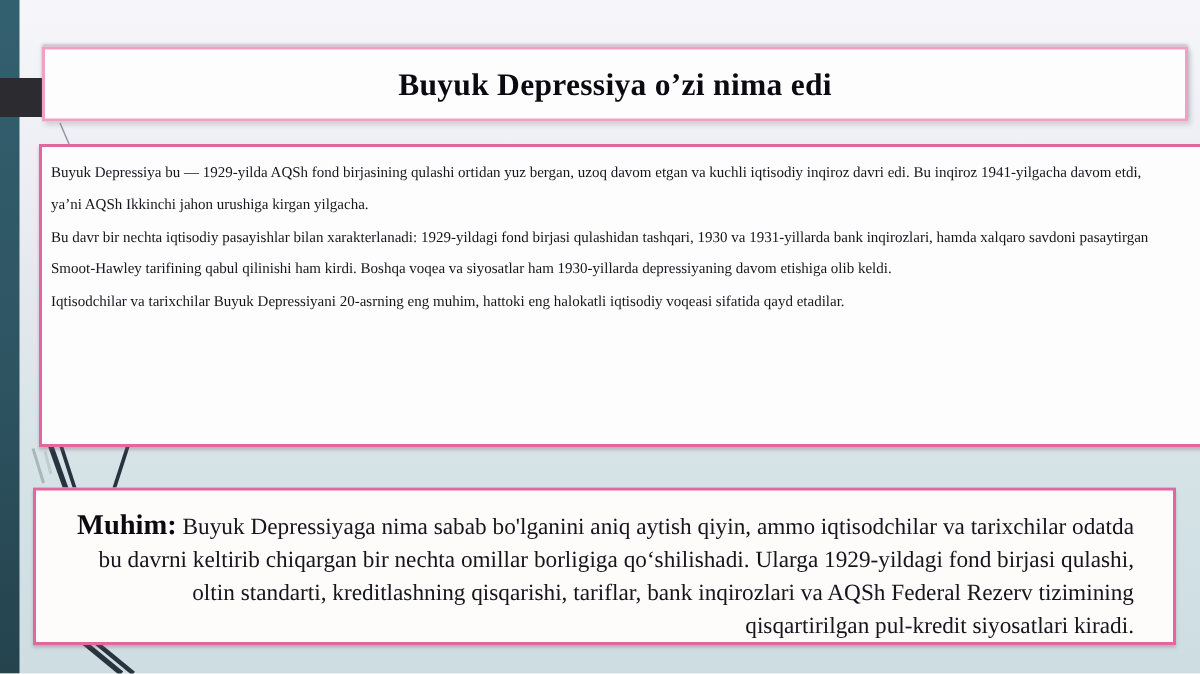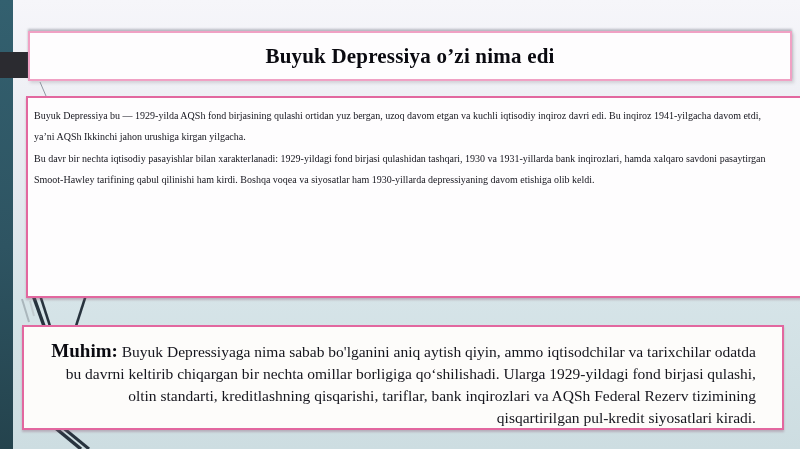--- a/index.html
+++ b/index.html
@@ -115,19 +115,20 @@
   <div class="accent-bar"></div>
   <div class="title-tab"></div>
 
   <div class="box title-box">
     <h1>Buyuk Depressiya o’zi nima edi</h1>
   </div>
 
   <div class="box body-box">
     <p>Buyuk Depressiya bu — 1929-yilda AQSh fond birjasining qulashi ortidan yuz bergan, uzoq davom etgan va kuchli iqtisodiy inqiroz davri edi. Bu inqiroz 1941-yilgacha davom etdi, ya’ni AQSh Ikkinchi jahon urushiga kirgan yilgacha.</p>
     <p>Bu davr bir nechta iqtisodiy pasayishlar bilan xarakterlanadi: 1929-yildagi fond birjasi qulashidan tashqari, 1930 va 1931-yillarda bank inqirozlari, hamda xalqaro savdoni pasaytirgan Smoot-Hawley tarifining qabul qilinishi ham kirdi. Boshqa voqea va siyosatlar ham 1930-yillarda depressiyaning davom etishiga olib keldi.</p>
+    <p>Iqtisodchilar va tarixchilar Buyuk Depressiyani 20-asrning eng muhim, hattoki eng halokatli iqtisodiy voqeasi sifatida qayd etadilar.</p>
   </div>
 
   <div class="box note-box">
     <p><strong>Muhim:</strong><span> Buyuk Depressiyaga nima sabab bo'lganini aniq aytish qiyin, ammo iqtisodchilar va tarixchilar odatda bu davrni keltirib chiqargan bir nechta omillar borligiga qo‘shilishadi. Ularga 1929-yildagi fond birjasi qulashi, oltin standarti, kreditlashning qisqarishi, tariflar, bank inqirozlari va AQSh Federal Rezerv tizimining qisqartirilgan pul-kredit siyosatlari kiradi.</span></p>
   </div>
 
 </div>
 
 </body></html>

